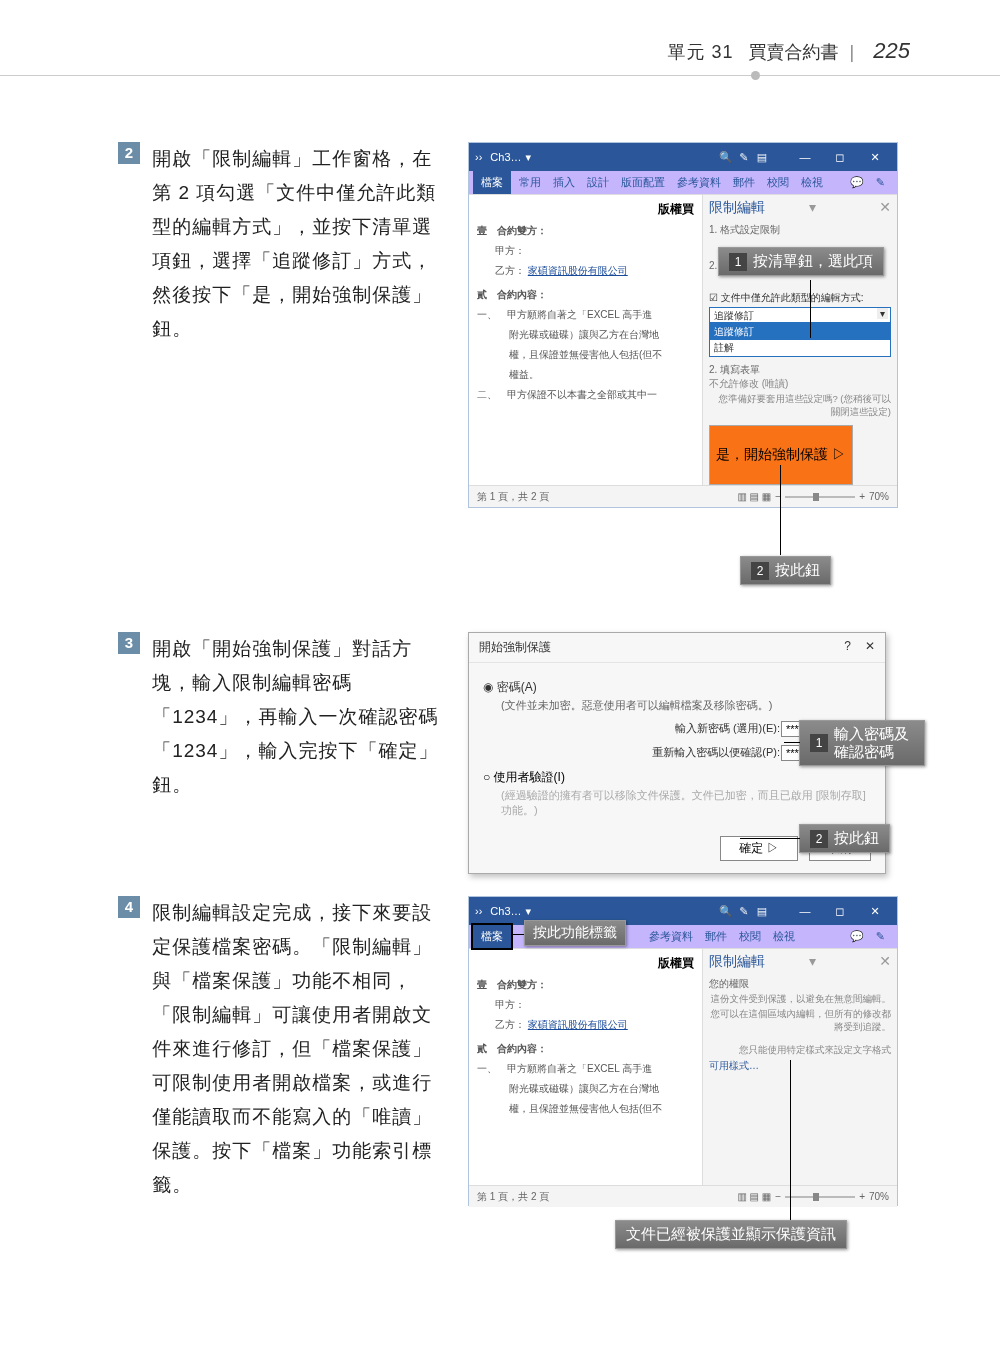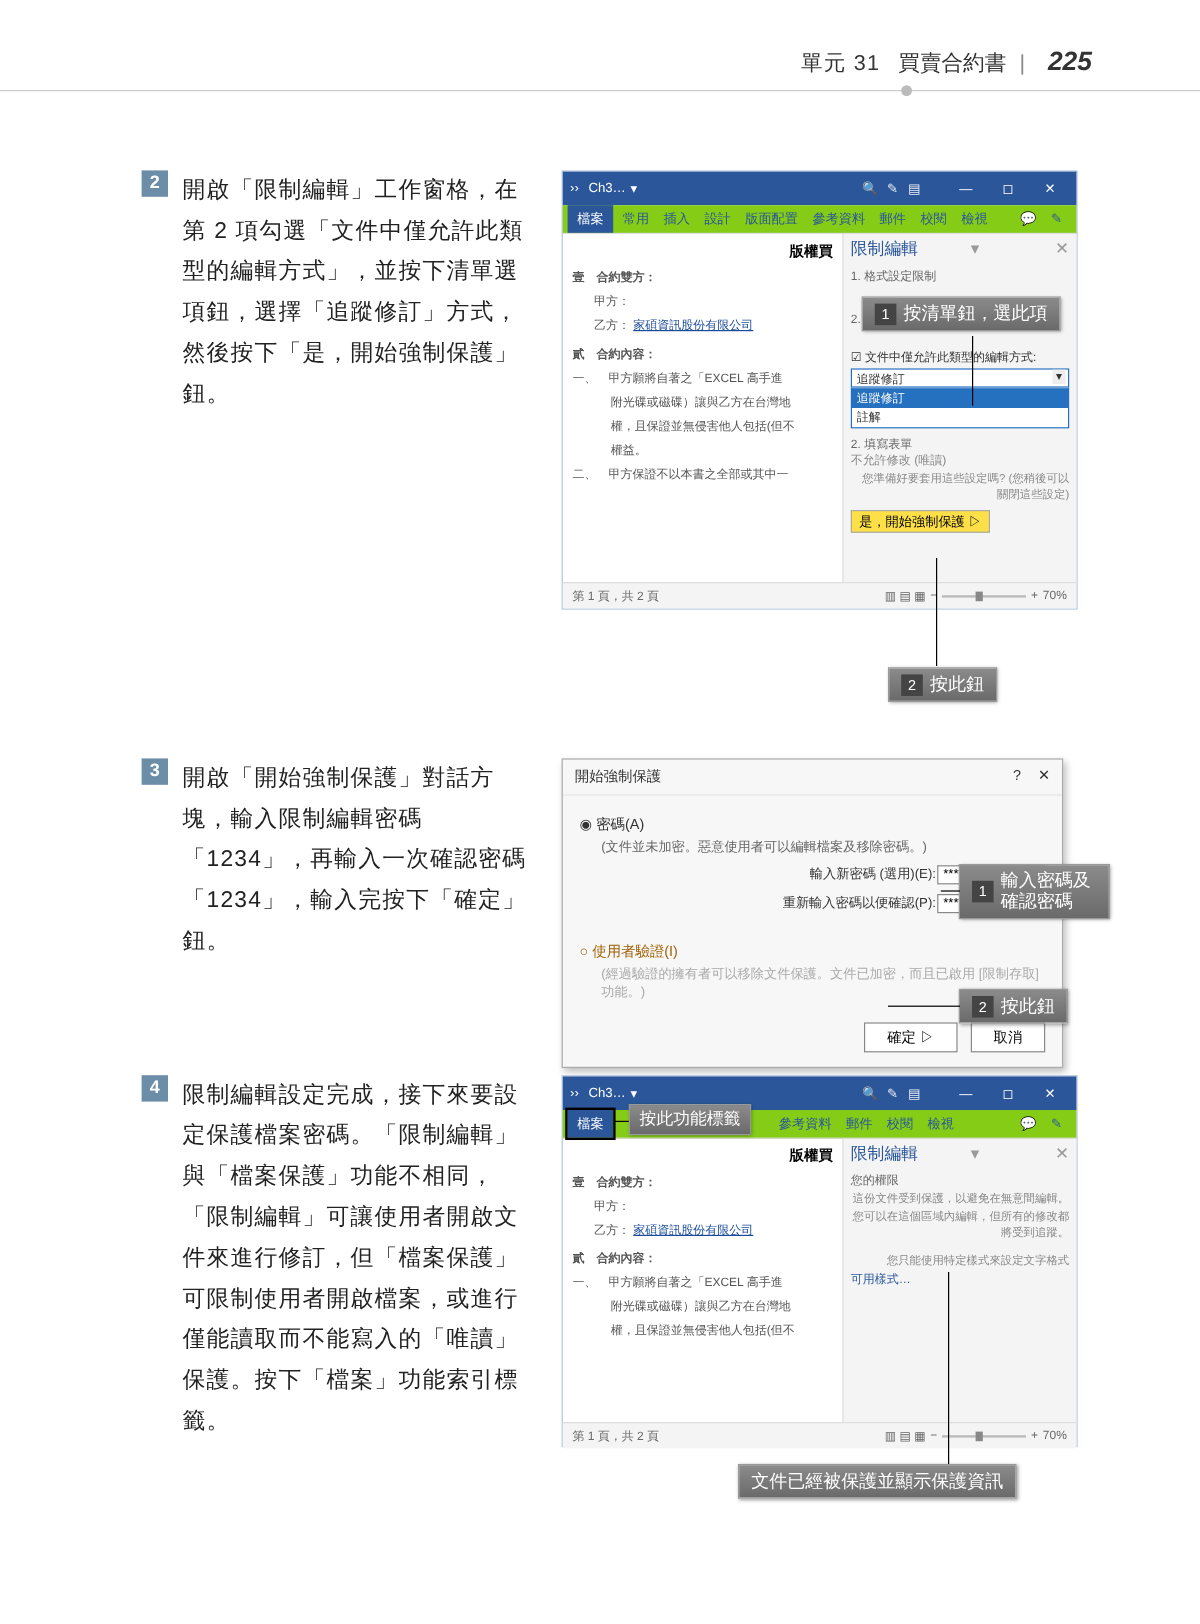--- a/index.html
+++ b/index.html
@@ -14,21 +14,21 @@
     font-size: 15px;
   }
   
   .page-header {
     position: absolute;
     top: 38px; right: 90px;
     font-size: 18px;
     color: #333;
   }
   .page-header .unit { letter-spacing: 1px; }
-  .page-header .pnum { font-style: italic; font-size: 22px; margin-left: 8px; font-weight: bold; }
+  .page-header .pnum { font-style: italic; font-size: 22px; margin-left: 8px; }
   .hr {
     position: absolute;
     top: 75px; left: 0; right: 0;
     height: 1px; background: #ccc;
   }
   .hr::after{
     content:'';
     position:absolute; right:240px; top:-4px;
     width:9px;height:9px;border-radius:50%;
     background:#bbb;
@@ -70,21 +70,21 @@
     color:#fff; font-size:11px;
     padding:0 6px;
   }
   .title-bar .dots{margin-right:8px;}
   .title-bar .ttl{margin-right:4px;}
   .title-bar .chev{margin-right:auto;}
   .title-bar .icn{width:18px;text-align:center;opacity:.9;}
   .title-bar .sep{width:18px;}
   .title-bar .wincontrols span{display:inline-block;width:32px;text-align:center;}
   .ribbon {
-    height:24px; background:#84cc16;
+    height:24px; background:#c4b5fd;
     display:flex; align-items:center;
     border-bottom:1px solid #ddd;
     font-size:11px;
     padding-left:4px;
     gap:0;
   }
   .ribbon span{padding:0 6px;color:#2b579a;cursor:default;}
   .ribbon span.file{background:#2b579a;color:#fff;padding:4px 8px;margin-right:2px;}
   .ribbon span.file.highlight{outline:2px solid #000;}
   .ribbon .end{margin-left:auto;display:flex;}
@@ -122,22 +122,22 @@
   .combo{height:16px;padding:1px 4px;position:relative;}
   .combo::after{content:'▾';position:absolute;right:2px;top:0;background:#eee;padding:0 3px;}
   .combo-open{
     border:1px solid #2670c0;background:#fff;
     font-size:10px;
   }
   .combo-open div{padding:1px 4px;}
   .combo-open .sel{background:#2670c0;color:#fff;}
   .pane .note{color:#888;font-size:9.5px;margin-top:2px;text-align:right;}
   .pane button{
-    font-size:11px;padding:1px 6px;
-    background:#fde047;border:1px solid #aaa;
+    font-size:14px;padding:20px 6px;
+    background:#f97316;border:1px solid #aaa;
     margin-top:6px;cursor:default;
   }
   .status-bar{
     height:22px;background:#f4f4f4;border-top:1px solid #ddd;
     font-size:10px;color:#666;
     display:flex;align-items:center;padding:0 8px;
   }
   .status-bar .zoom{margin-left:auto;display:flex;align-items:center;gap:4px;}
   .status-bar .track{width:70px;height:2px;background:#bbb;position:relative;}
   .status-bar .track::after{content:'';position:absolute;left:40%;top:-3px;width:6px;height:8px;background:#888;}
@@ -303,21 +303,21 @@
     <div style="margin-top:6px;">◉ <span>密碼(A)</span></div>
     <div class="sub">(文件並未加密。惡意使用者可以編輯檔案及移除密碼。)</div>
     <div class="row">
       <span>輸入新密碼 (選用)(E):</span>
       <input class="pw" value="****" style="">
     </div>
     <div class="row">
       <span>重新輸入密碼以便確認(P):</span>
       <input class="pw" value="****" style="">
     </div>
-    <div style="margin-top:24px;color:#a16207;">○ <span>使用者驗證(I)</span></div>
+    <div style="margin-top:8px;color:#000000;">○ <span>使用者驗證(I)</span></div>
     <div class="sub" style="color:#aaa;">(經過驗證的擁有者可以移除文件保護。文件已加密，而且已啟用 [限制存取] 功能。)</div>
   </div>
   <div class="dlg-foot">
     <button><span>確定</span> ▷</button>
     <button>取消</button>
   </div>
 </div>
 
 <div class="callout" style="top:720px; left:799px;">
   <span class="cn">1</span>

